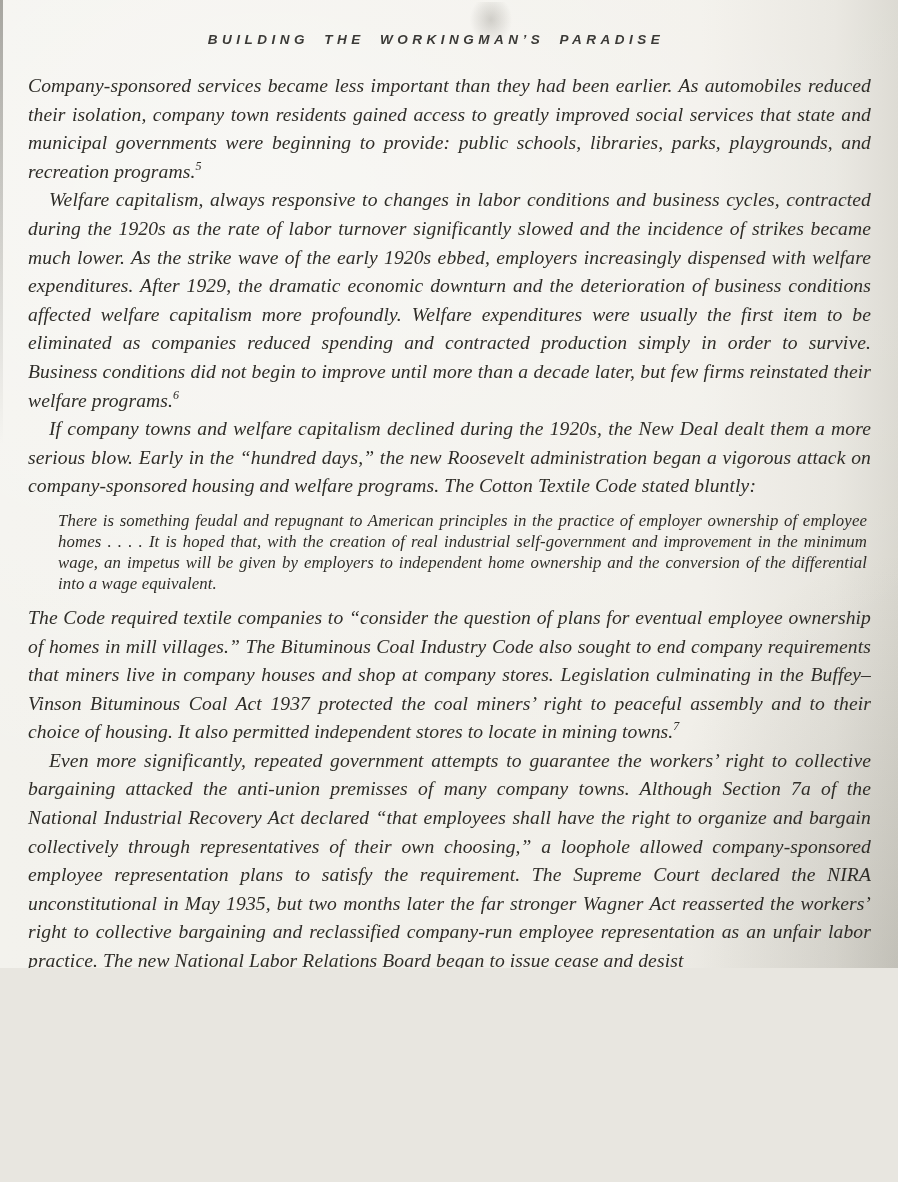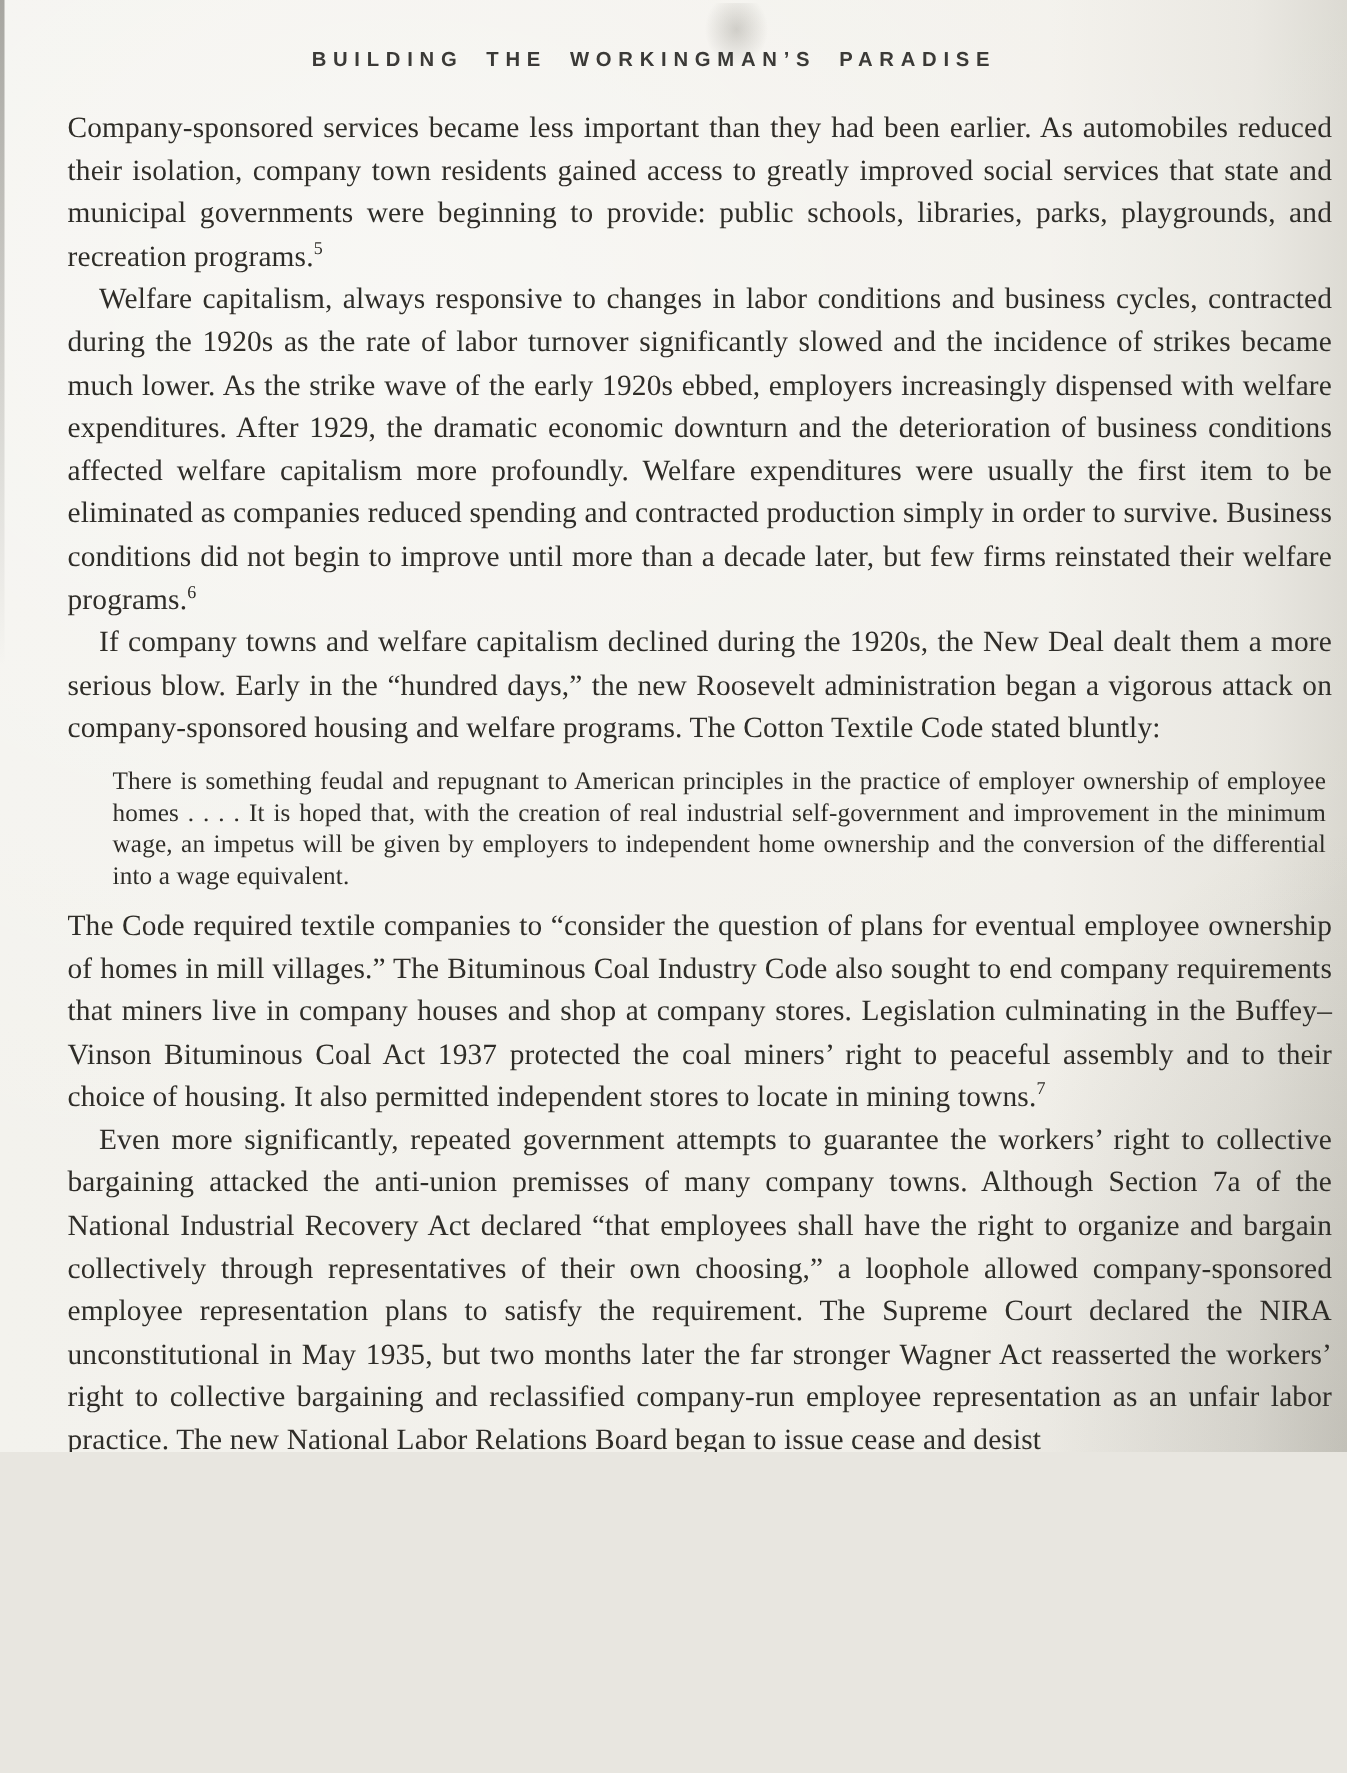--- a/index.html
+++ b/index.html
@@ -12,20 +12,21 @@
     width: 898px;
     height: 968px;
     margin: 0 auto;
     background:
       radial-gradient(ellipse 1200px 900px at 30% 20%, rgba(255,255,255,0.45), rgba(255,255,255,0) 70%),
       linear-gradient(to right, #f3f2ed 0%, #f1efe9 78%, #e7e5de 93%, #d9d7cf 100%),
       #f1efe9;
     overflow: hidden;
     font-family: "Liberation Serif", "DejaVu Serif", serif;
     color: #2f2d28;
+    font-style: italic;
   }
   
   .edge-shadow-left {
     position: absolute; left: 0; top: 0; width: 3px; height: 46%;
     background: linear-gradient(to bottom, rgba(70,68,60,0.45), rgba(70,68,60,0));
     pointer-events: none;
   }
   .corner-shade {
     position: absolute; right: 0; bottom: 0; width: 260px; height: 420px;
     background: radial-gradient(ellipse at 100% 100%, rgba(90,88,78,0.18), rgba(90,88,78,0) 70%);
@@ -49,21 +50,20 @@
   }
   .text-block {
     position: absolute;
     top: 72px;
     left: 28px;
     width: 843px;
     text-align: justify;
     font-size: 19.6px;
     line-height: 28.6px;
     letter-spacing: 0.1px;
-    margin-left: 17px;
   }
   .text-block p {
     margin: 0;
     padding: 0;
   }
   p.indented { text-indent: 21px; }
   sup.fnref {
     font-size: 12px;
     line-height: 0;
     vertical-align: super;

